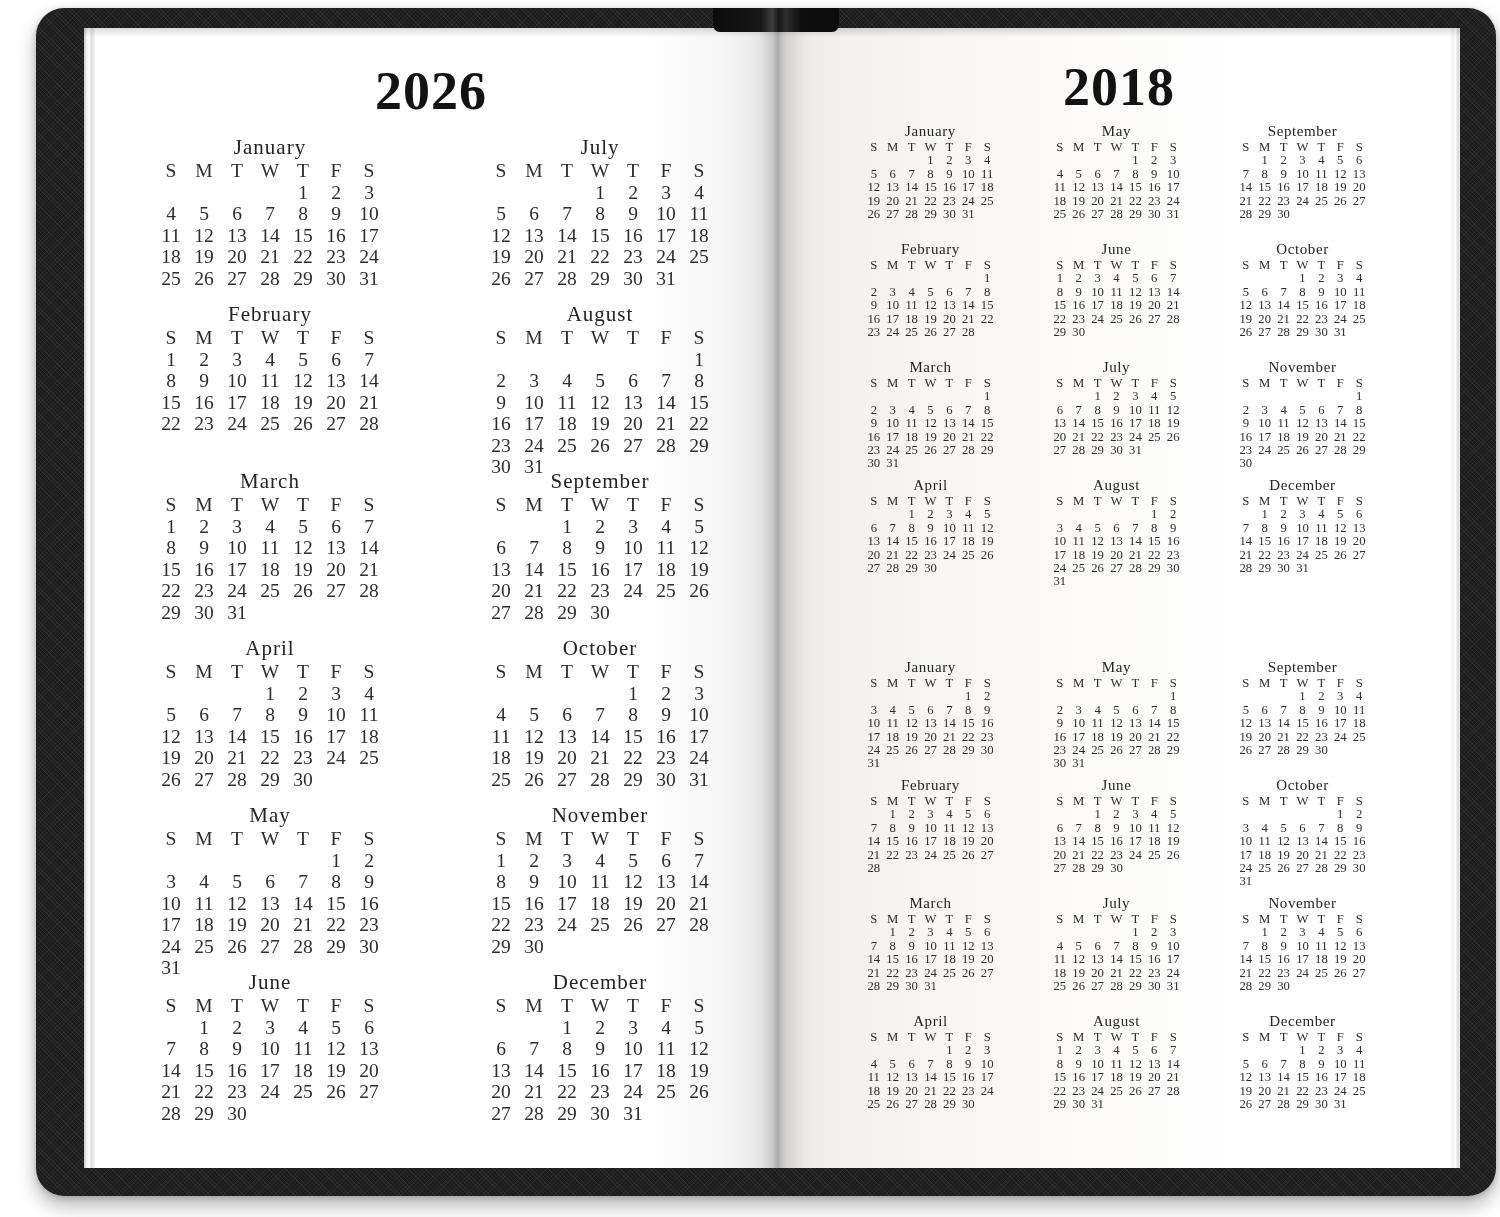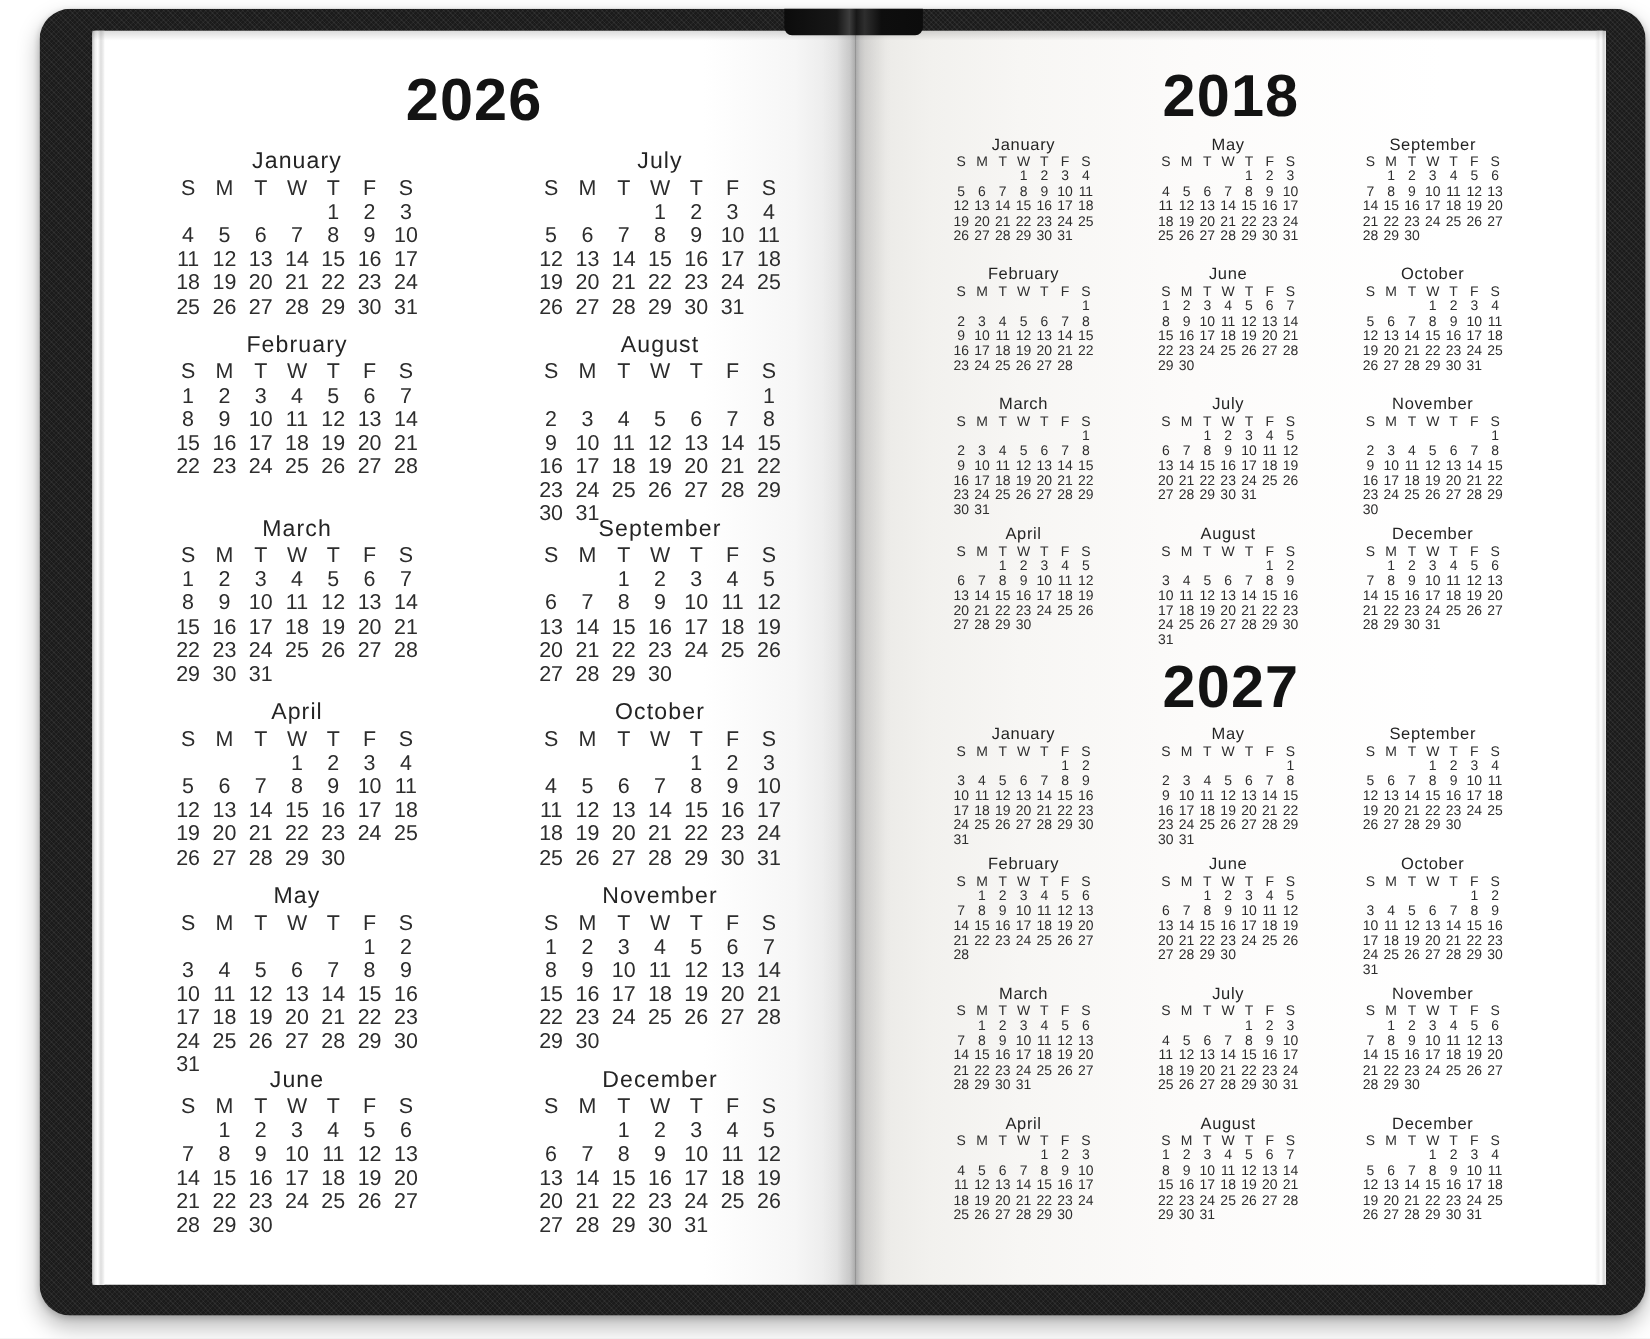--- a/index.html
+++ b/index.html
@@ -1,19 +1,19 @@
 <!DOCTYPE html>
 <html><head>
 <meta charset="utf-8">
 <style>
   html,body { margin:0; padding:0; background:#ffffff; }
   .screen {
     position:relative; width:1500px; height:1217px; overflow:hidden;
     background:#ffffff;
-    font-family:Liberation Sans, sans-serif;
+    font-family:Liberation Serif, serif;
     -webkit-font-smoothing:antialiased;
   }
   
   .book {
     position:absolute; left:36px; top:8px; width:1460px; height:1188px;
     border-radius:28px;
     background-color:#1b1b1b;
     background-image:
       repeating-linear-gradient(45deg, rgba(255,255,255,0.055) 0px 1px, rgba(0,0,0,0) 1px 3px),
       repeating-linear-gradient(-45deg, rgba(255,255,255,0.04) 0px 1px, rgba(0,0,0,0) 1px 3px);
@@ -1255,21 +1255,20 @@
                   <span class="day">29</span>
                   <span class="day">30</span>
                   <span class="day">31</span>
                   <span class="day empty"></span>
                   <span class="day empty"></span>
                   <span class="day empty"></span>
                 </div>
               </div>
             </div>
         </div>
-        <div class="year year-2027">2027</div>
         <div class="months months-2027">
           <div class="col col-sm">
               <div class="month">
                 <div class="mtitle-sm">January</div>
                 <div class="mgrid mgrid-sm">
                   <span class="wd">S</span>
                   <span class="wd">M</span>
                   <span class="wd">T</span>
                   <span class="wd">W</span>
                   <span class="wd">T</span>

